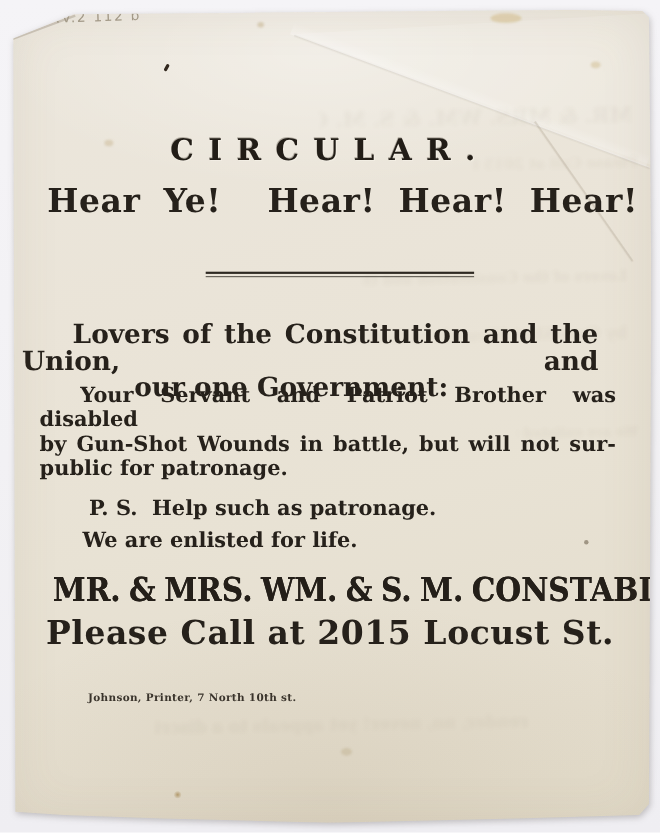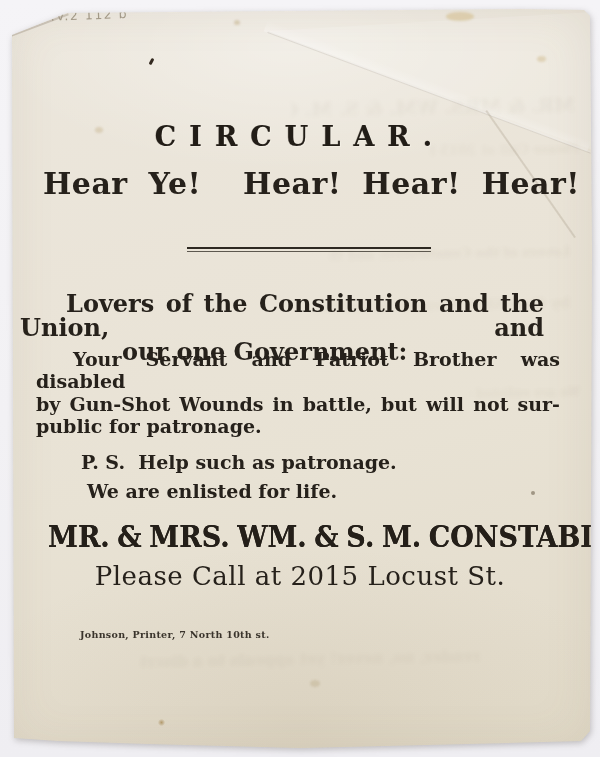--- a/index.html
+++ b/index.html
@@ -31,25 +31,25 @@
     white-space:nowrap;
   }
   .subtitle{top:166px;font-size:30px;font-weight:bold;letter-spacing:.5px;word-spacing:10px;line-height:36px;white-space:pre;text-align:right;}
   .rule{position:absolute;left:187px;top:247px;width:244px;height:2px;border-top:2px solid #2e2922;border-bottom:1px solid rgba(46,41,34,.75);}
   .salut{left:20px;top:292px;width:524px;font-size:24px;font-weight:bold;line-height:24px;}
   .salut .l1{text-indent:46px;}
   .salut .l2{margin-left:102px;}
   .bodyblock{left:36px;top:348px;width:524px;font-size:19px;font-weight:bold;line-height:22.4px;}
   .bodyblock .l1{text-indent:37px;}
   .ps{left:81px;top:451px;font-size:19px;font-weight:bold;white-space:pre;}
-  .motto{left:87px;top:480px;font-size:19px;font-weight:bold;}
+  .motto{left:75px;top:480px;font-size:19px;font-weight:bold;}
   .names{top:519px;font-size:30px;font-weight:bold;line-height:36px;word-spacing:-2px;white-space:nowrap;
     transform:scaleX(.9);transform-origin:50% 50%;color:#241f19;
     text-shadow:0 0 .4px #241f19;}
-  .address{top:560px;font-size:26px;font-weight:normal;line-height:32px;letter-spacing:.5px;}
+  .address{top:560px;font-size:30px;font-weight:bold;line-height:32px;letter-spacing:.5px;}
   .city{top:604px;right:55px;font-family:"Liberation Sans","DejaVu Sans",sans-serif;
     font-size:16.5px;font-weight:bold;letter-spacing:.8px;color:#262119;}
   .printer{left:80px;top:629px;font-size:9.5px;font-weight:bold;letter-spacing:.3px;color:#3a342c;}
   .catalog{left:411px;top:709px;font-family:"DejaVu Sans","Liberation Sans",sans-serif;
     font-size:12.5px;letter-spacing:1.5px;color:#a49b8a;transform:rotate(-2deg);white-space:nowrap;}
   .ghost{position:absolute;transform:scaleX(-1) rotate(1deg);filter:blur(2px);color:#6f6049;
     font-weight:bold;white-space:nowrap;overflow:hidden;pointer-events:none;}
   .crease{position:absolute;transform-origin:0 0;pointer-events:none;}
   .c-main-shade{left:268px;top:20px;width:345px;height:12px;transform:rotate(20.5deg);
     background:linear-gradient(to bottom,rgba(255,255,255,0),rgba(255,255,255,.3));}

